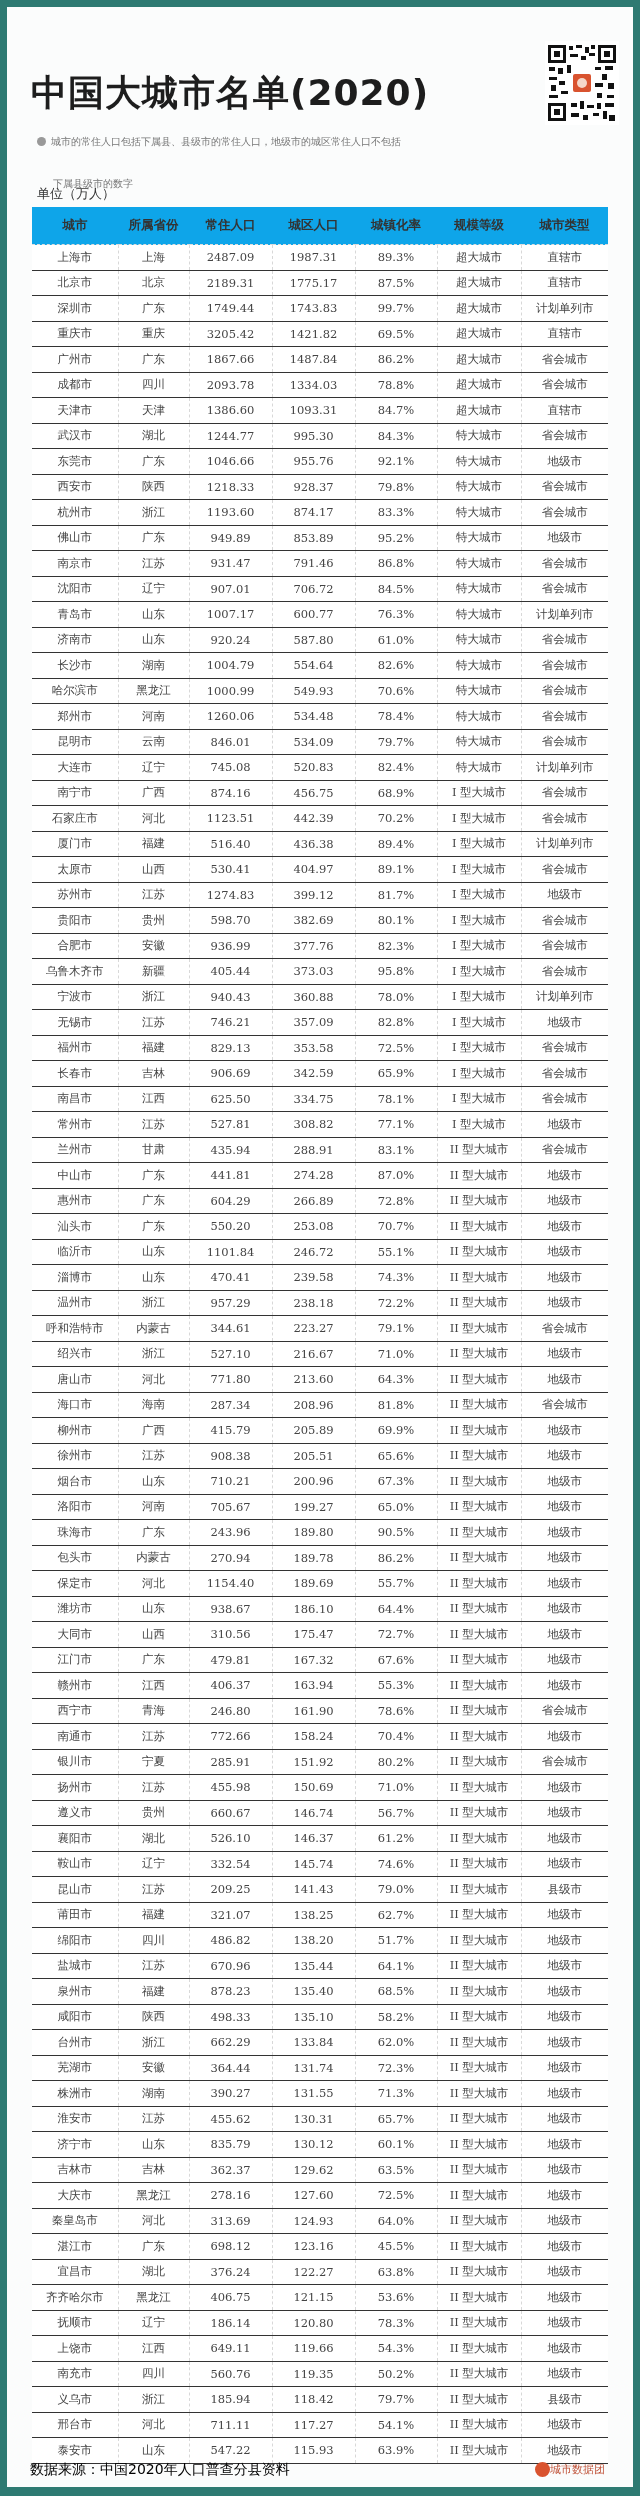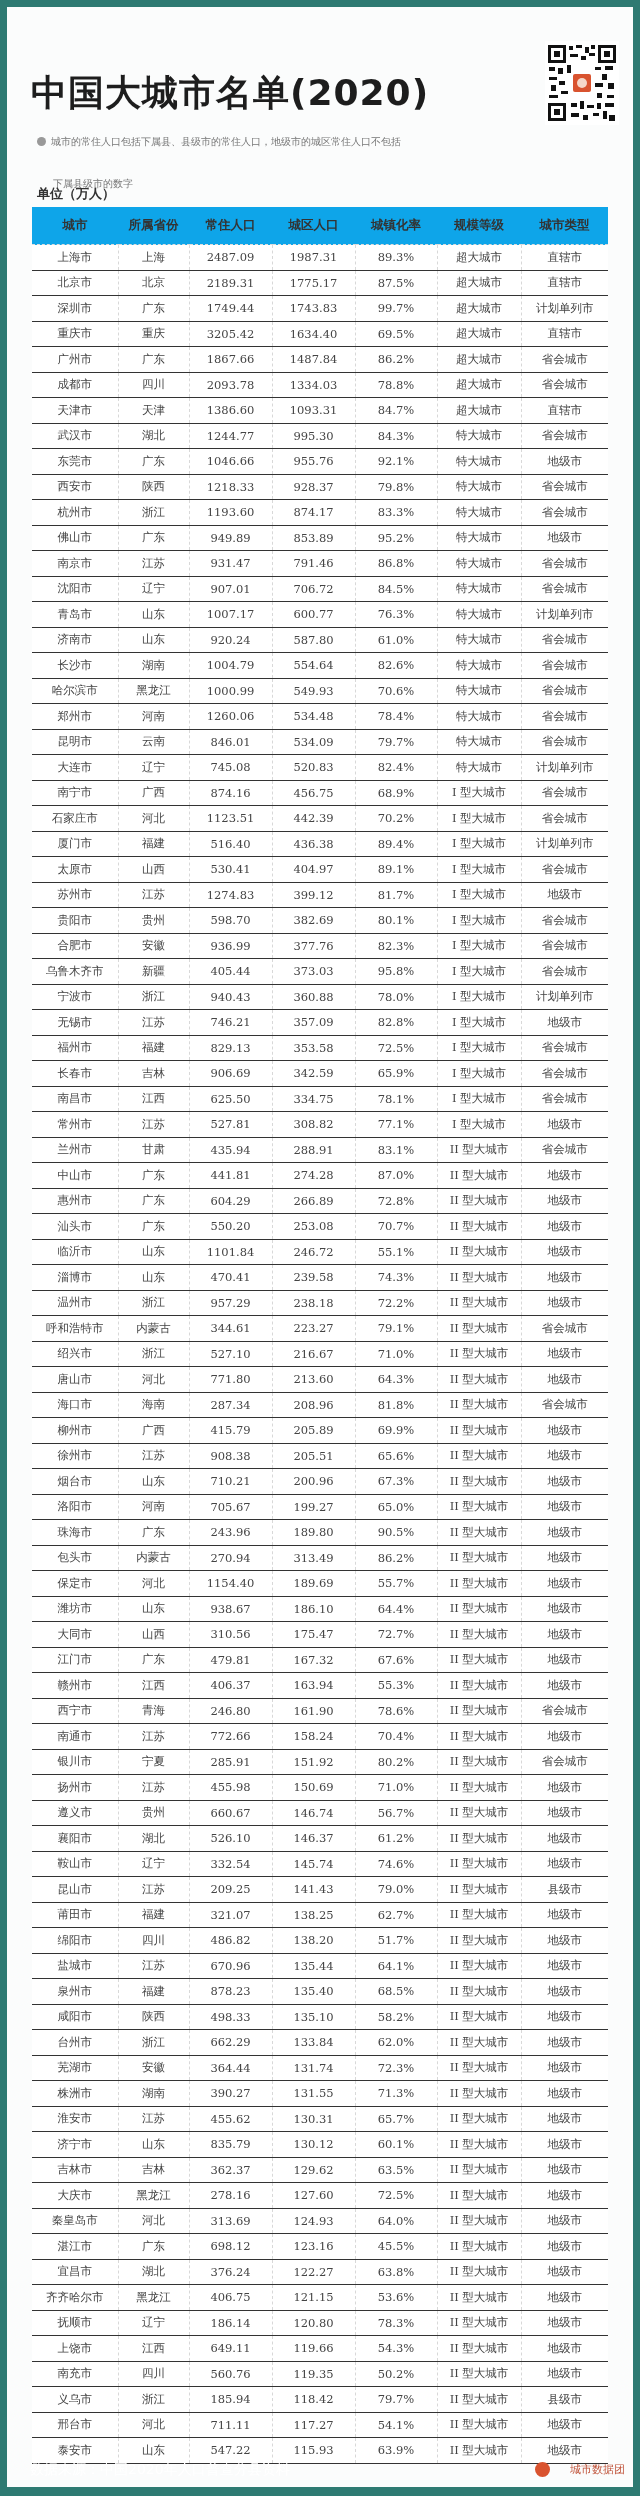--- a/index.html
+++ b/index.html
@@ -3,30 +3,30 @@
 <meta charset="utf-8">
 <style>
   html, body { margin:0; padding:0; }
   body { width:640px; height:2496px; background:#2e7a72; font-family:"DejaVu Sans","Liberation Sans",sans-serif; position:relative; overflow:hidden; }
   .card { position:absolute; left:7px; top:7px; width:626px; height:2480px; background:#fbfcfc; }
   .title { position:absolute; left:24px; top:38px; font-size:36px; font-weight:bold; color:#1d1d1d; letter-spacing:1px; }
   .qr-wrap { position:absolute; left:538px; top:34px; width:74px; height:84px; background:#fff; }
   .note { position:absolute; left:30px; top:126px; width:490px; font-size:10px; line-height:18px; color:#777; }
   .note .dot { display:inline-block; width:9px; height:9px; background:#999; border-radius:50%; margin-right:5px; vertical-align:-1px; }
   .note .l2 { padding-left:16px; display:block;margin-top:24px; }
-  .unit { position:absolute; left:30px; top:178px; font-size:13px; color:#333;font-weight:bold; }
+  .unit { position:absolute; left:30px; top:178px; font-size:13px; color:#333; }
   table { position:absolute; left:32px; top:207px; width:576px; border-collapse:collapse; font-family:"DejaVu Serif","Liberation Serif",serif; }
   thead th { font-family:"DejaVu Sans","Liberation Sans",sans-serif; font-weight:bold; font-size:12.5px; color:#333; height:37px; padding:0; background:#0ea5e9; }
   tbody td { height:24.5px; padding:0; text-align:center; font-size:11.5px; color:#444; border-left:1px dashed #d8d8d8; border-bottom:1px solid #333; background:#fff; white-space:nowrap; }
   tbody td:first-child { border-left:none; }
   tbody tr:first-child td { border-top:1px dashed #ddd; }
   tbody tr:last-child td { border-bottom:1.5px solid #333; }
   .col-city{width:86px}.col-prov{width:71px}.col-pop{width:83px}.col-urb{width:83px}.col-rate{width:82px}.col-tier{width:84px}.col-type{width:87px}
-  .footer { position:absolute; left:30px; top:2461px; font-size:14px; color:#ffffff; }
-  .brand { position:absolute; left:535px; top:2462px; font-size:11px; color:#c0533a; display:flex; align-items:center; gap:20px; }
+  .footer { position:absolute; left:30px; top:2461px; font-size:14px; color:#000000; }
+  .brand { position:absolute; left:535px; top:2462px; font-size:11px; color:#c0533a; display:flex; align-items:center; gap:0; }
   .brand-icon { width:15px; height:15px; border-radius:50%; background:#d9532f; display:inline-block; }
 </style>
 </head>
 <body>
 
 <div class="card">
   <h1 class="title">中国大城市名单(2020)</h1>
 
   <div class="qr-wrap">
     <svg width="74" height="84" viewBox="0 0 74 84">
@@ -137,21 +137,21 @@
         <td>1749.44</td>
         <td>1743.83</td>
         <td>99.7%</td>
         <td>超大城市</td>
         <td>计划单列市</td>
       </tr>
       <tr>
         <td>重庆市</td>
         <td>重庆</td>
         <td>3205.42</td>
-        <td>1634.40</td>
+        <td>1421.82</td>
         <td>69.5%</td>
         <td>超大城市</td>
         <td>直辖市</td>
       </tr>
       <tr>
         <td>广州市</td>
         <td>广东</td>
         <td>1867.66</td>
         <td>1487.84</td>
         <td>86.2%</td>
@@ -569,21 +569,21 @@
         <td>243.96</td>
         <td>189.80</td>
         <td>90.5%</td>
         <td>II 型大城市</td>
         <td>地级市</td>
       </tr>
       <tr>
         <td>包头市</td>
         <td>内蒙古</td>
         <td>270.94</td>
-        <td>313.49</td>
+        <td>189.78</td>
         <td>86.2%</td>
         <td>II 型大城市</td>
         <td>地级市</td>
       </tr>
       <tr>
         <td>保定市</td>
         <td>河北</td>
         <td>1154.40</td>
         <td>189.69</td>
         <td>55.7%</td>

